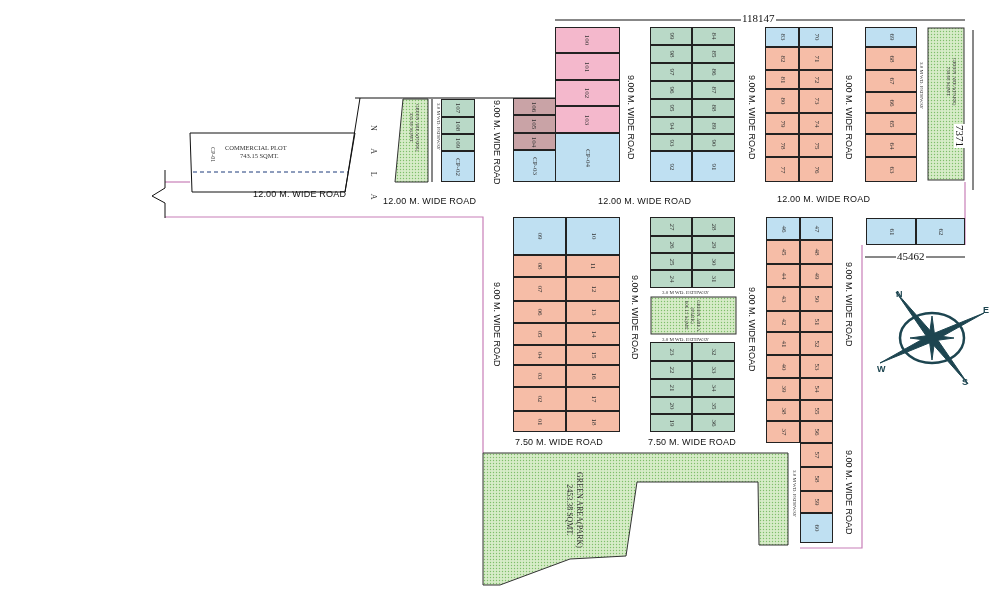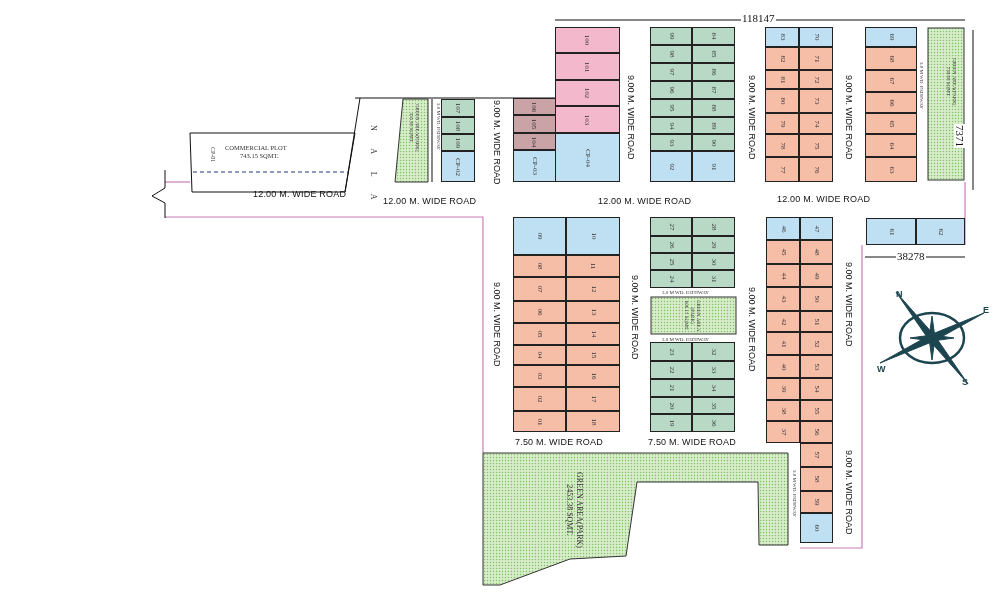--- a/index.html
+++ b/index.html
@@ -67,21 +67,21 @@
       <polygon points="36,46 -2,3 3,-2"></polygon>
       <polygon points="52,-25 2,3 -2,-3"></polygon>
       <polygon points="-52,25 -2,-3 2,3"></polygon>
       <polygon points="0,-22 3,0 0,22 -3,0"></polygon>
       <polygon points="-22,0 0,3 22,0 0,-3"></polygon>
     </g>
   </svg>
 
   <div class="dim" style="left:741px;top:12px;">118147</div>
   <div class="dim" style="left:966px;top:124px;transform:rotate(90deg);transform-origin:left top;font-size:11px;">7371</div>
-  <div class="dim" style="left:896px;top:250px;">38278</div>
+  <div class="dim" style="left:896px;top:250px;">45462</div>
 
   <div class="abs" style="left:896px;top:289px;font-size:9px;font-weight:bold;color:#1d4550;">N</div>
   <div class="abs" style="left:983px;top:305px;font-size:9px;font-weight:bold;color:#1d4550;">E</div>
   <div class="abs" style="left:962px;top:377px;font-size:9px;font-weight:bold;color:#1d4550;">S</div>
   <div class="abs" style="left:877px;top:364px;font-size:9px;font-weight:bold;color:#1d4550;">W</div>
 
   <div class="abs" style="left:216px;top:147px;font-family:'Liberation Serif',serif;font-size:6px;color:#333;transform:rotate(90deg);transform-origin:left top;">CP-01</div>
   <div class="abs" style="left:225px;top:144px;font-family:'Liberation Serif',serif;font-size:6.5px;color:#333;">COMMERCIAL PLOT</div>
   <div class="abs" style="left:240px;top:152px;font-family:'Liberation Serif',serif;font-size:6.5px;color:#333;">743.15 SQMT.</div>
 

